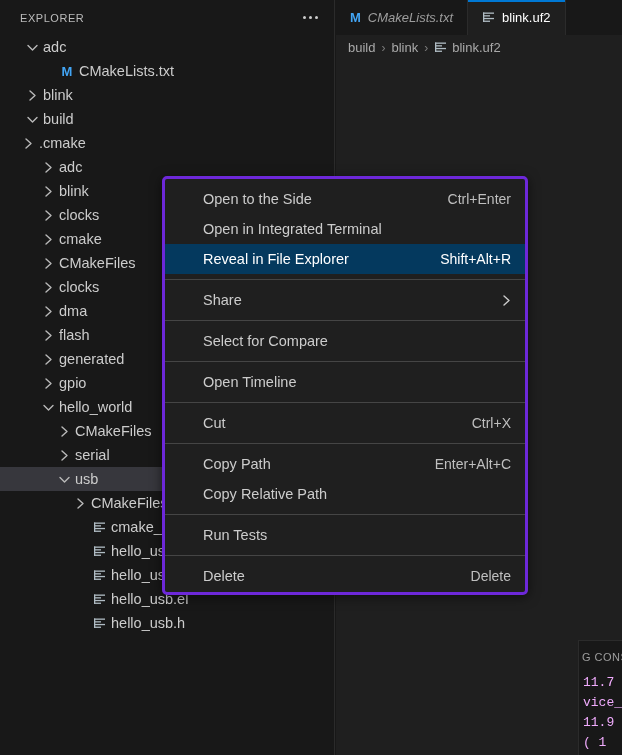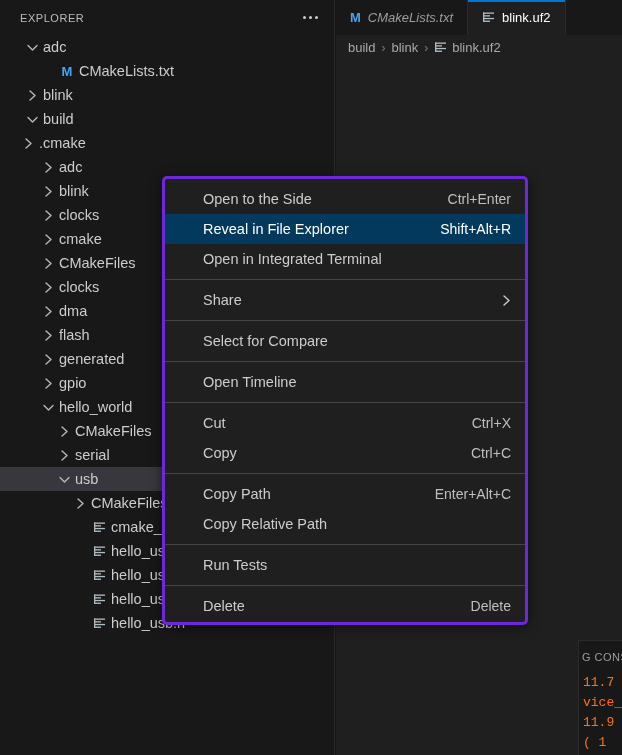--- a/index.html
+++ b/index.html
@@ -116,21 +116,21 @@
     overflow: hidden;
   }
   .panel-tabs {
     height: 32px; display: flex; align-items: center;
     padding-left: 3px;
     font-size: 11px; letter-spacing: .5px;
     color: #9d9d9d; white-space: nowrap;
   }
   .panel-body {
     font-family: "Liberation Mono", monospace;
-    font-size: 13px; color: #f97316;
+    font-size: 13px; color: #f0abfc;
     padding-left: 4px; line-height: 20px;
     white-space: nowrap;
   }
 
   
   .ctx {
     position: absolute; left: 162px; top: 176px;
     width: 366px;
     background: #1f1f1f;
     border: 3px solid #6d28d9;
@@ -467,27 +467,27 @@
         <div>( 1</div>
       </div>
   </div>
 
   <div class="ctx" id="ctx">
       <div class="ctx-group">
         <div class="ctx-item">
           <span class="ctx-label">Open to the Side</span>
           <span class="ctx-key">Ctrl+Enter</span>
         </div>
+        <div class="ctx-item">
+          <span class="ctx-label">Open in Integrated Terminal</span>
+        </div>
         <div class="ctx-item highlight">
           <span class="ctx-label">Reveal in File Explorer</span>
           <span class="ctx-key">Shift+Alt+R</span>
         </div>
-        <div class="ctx-item">
-          <span class="ctx-label">Open in Integrated Terminal</span>
-        </div>
       </div>
       <div class="ctx-sep"></div>
       <div class="ctx-group">
         <div class="ctx-item">
           <span class="ctx-label">Share</span>
           <span class="ctx-sub">
             <svg width="9" height="13" viewBox="0 0 9 13">
               <path d="M2 2 L7 6.5 L2 11" fill="none" stroke="#cccccc" stroke-width="1.4" stroke-linecap="round" stroke-linejoin="round"></path>
             </svg>
           </span>
@@ -504,24 +504,20 @@
         <div class="ctx-item">
           <span class="ctx-label">Open Timeline</span>
         </div>
       </div>
       <div class="ctx-sep"></div>
       <div class="ctx-group">
         <div class="ctx-item">
           <span class="ctx-label">Cut</span>
           <span class="ctx-key">Ctrl+X</span>
         </div>
-        <div class="ctx-item">
-          <span class="ctx-label">Copy</span>
-          <span class="ctx-key">Ctrl+C</span>
-        </div>
       </div>
       <div class="ctx-sep"></div>
       <div class="ctx-group">
         <div class="ctx-item">
           <span class="ctx-label">Copy Path</span>
           <span class="ctx-key">Enter+Alt+C</span>
         </div>
         <div class="ctx-item">
           <span class="ctx-label">Copy Relative Path</span>
         </div>

